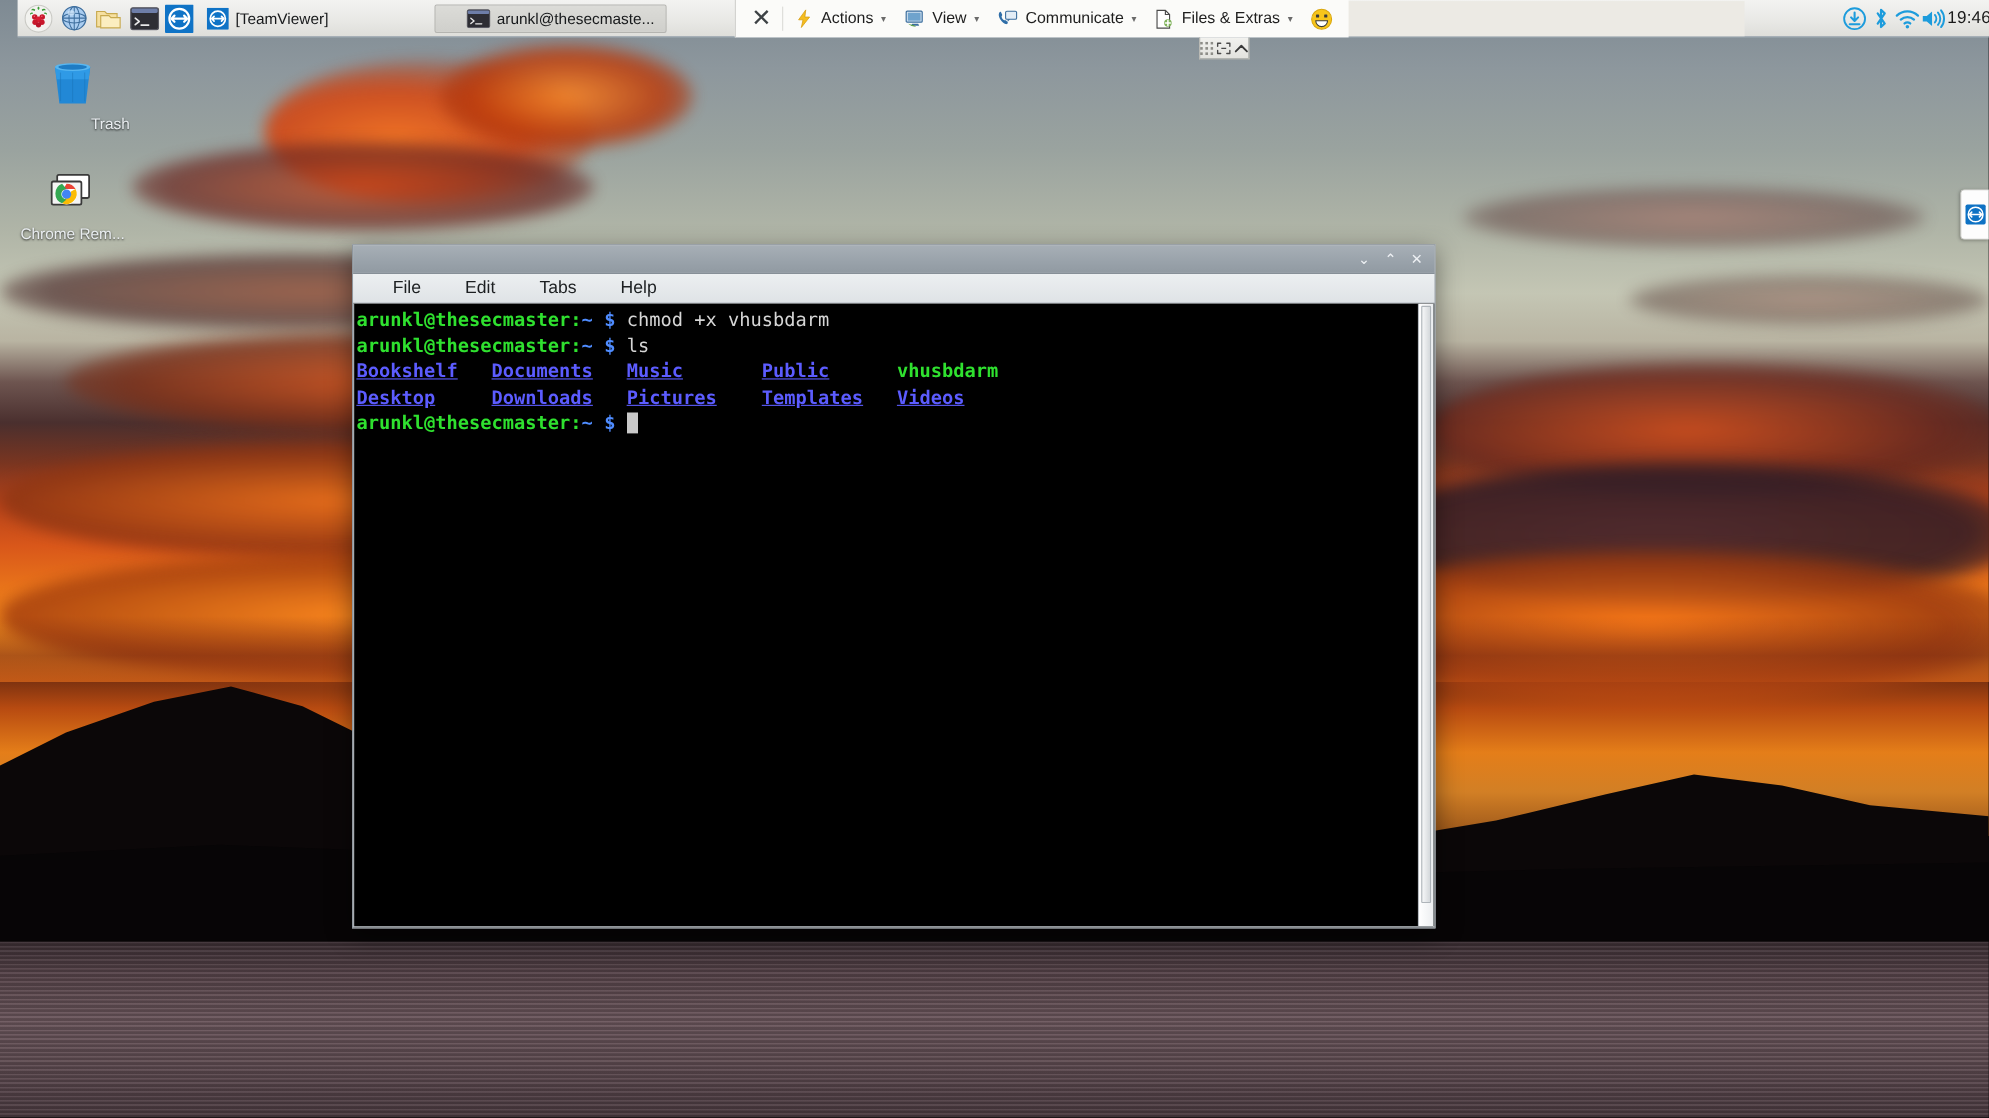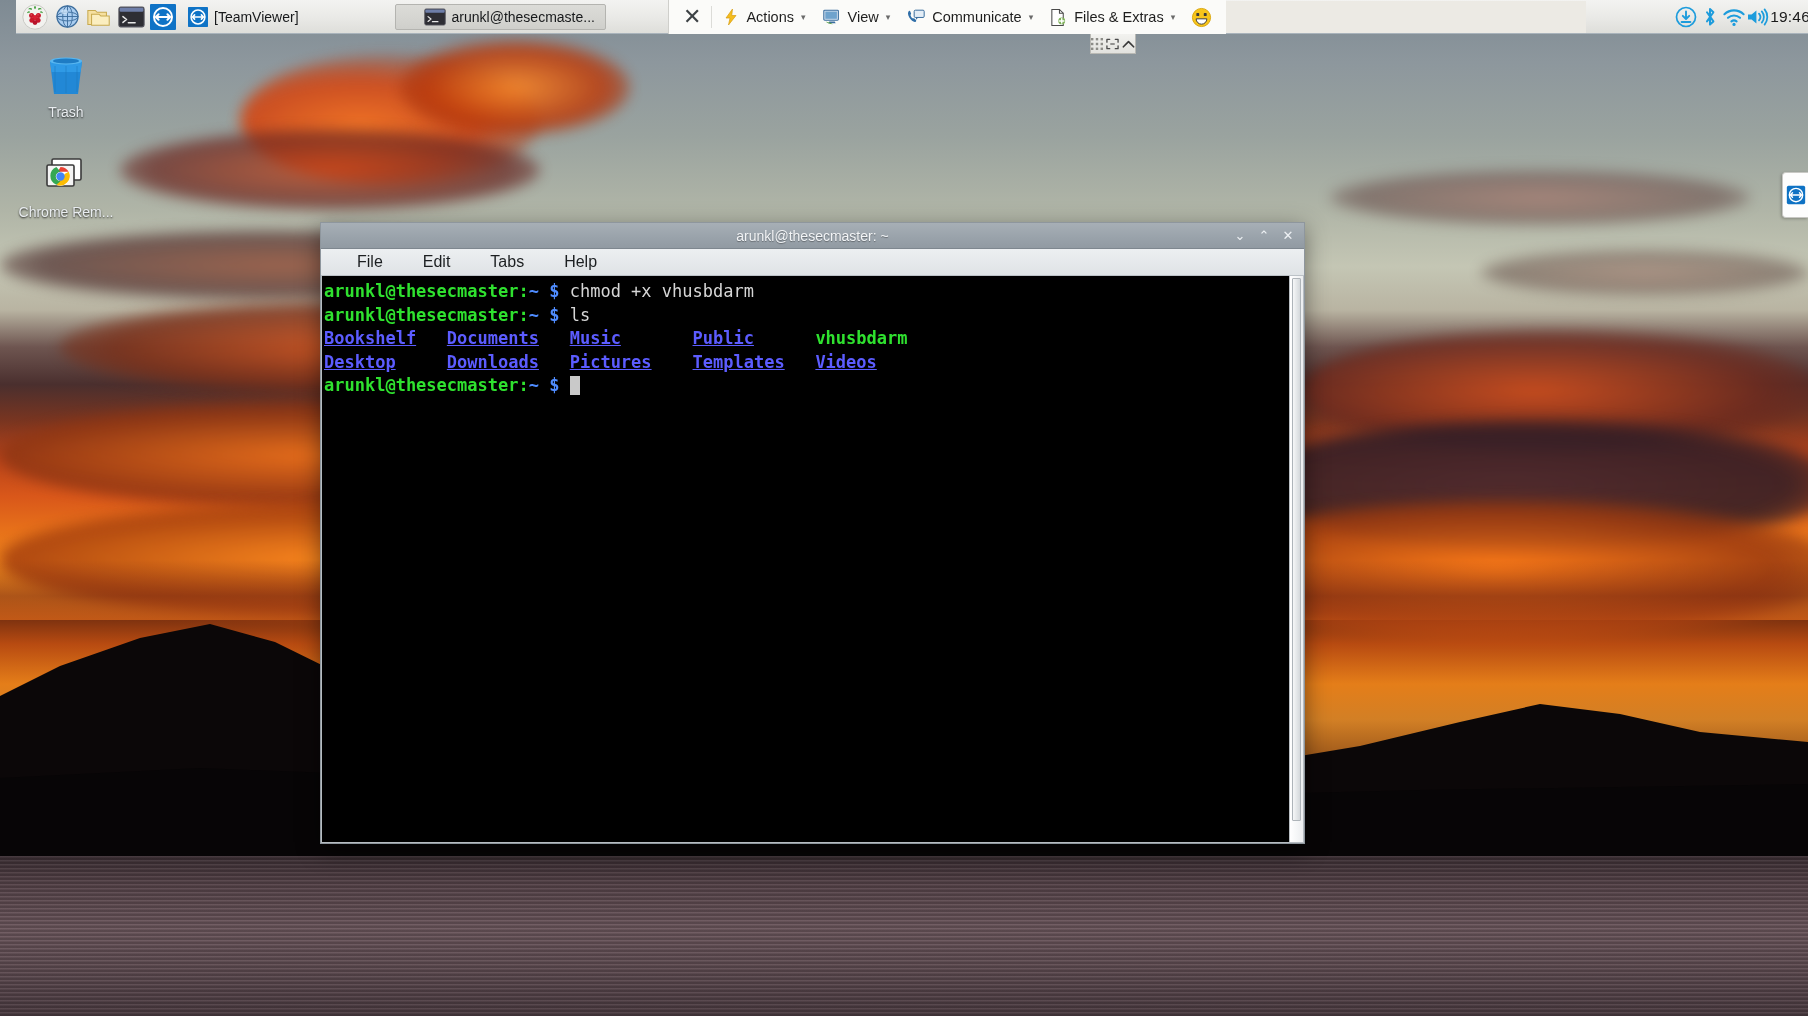--- a/index.html
+++ b/index.html
@@ -286,21 +286,21 @@
 
   <div class="wp-layer wp-glow"></div>
 
   <svg class="wp-mount" viewBox="0 0 1808 320" preserveAspectRatio="none">
     <path d="M0,150 L60,120 L140,92 L210,78 L275,96 L340,128 L410,160 L470,178 L540,170 L610,186 L700,208 L820,226 L960,236 L1100,232 L1240,220 L1360,200 L1460,176 L1540,158 L1620,168 L1700,186 L1808,196 L1808,320 L0,320 Z" fill="#0b0708"></path>
     <path d="M0,232 L200,222 L460,232 L760,246 L1100,252 L1420,244 L1808,238 L1808,320 L0,320 Z" fill="#070506"></path>
   </svg>
 
   <div class="wp-layer wp-water"></div>
 
-  <div class="desk-icon" style="left:14px; top:44px;">
+  <div class="desk-icon" style="left:14px; top:44px;text-align:right;">
     <div class="glyph">
       <svg width="46" height="46" viewBox="0 0 46 46">
         <path d="M7,9 L39,9 L35,42 L11,42 Z" fill="#2288d6"></path>
         <path d="M7,9 L39,9 L37.6,20 L8.4,20 Z" fill="#2f9ae6"></path>
         <ellipse cx="23" cy="9" rx="16" ry="3.6" fill="#58b6f0"></ellipse>
         <ellipse cx="23" cy="9" rx="13" ry="2.4" fill="#1e7cc4"></ellipse>
         <path d="M12,14 L12,40" stroke="#1a74b8" stroke-width="1" opacity=".5"></path>
         <path d="M23,14 L23,41" stroke="#1a74b8" stroke-width="1" opacity=".5"></path>
         <path d="M34,14 L34,40" stroke="#1a74b8" stroke-width="1" opacity=".5"></path>
       </svg>
@@ -331,21 +331,20 @@
       <rect x="1" y="1" width="22" height="22" rx="2" fill="#0e72c4"></rect>
       <circle cx="12" cy="12" r="8" fill="none" stroke="#ffffff" stroke-width="1.7"></circle>
       <path d="M5.6,12 L18.4,12 M7.8,9.4 L5.2,12 L7.8,14.6 M16.2,9.4 L18.8,12 L16.2,14.6" fill="none" stroke="#ffffff" stroke-width="1.7" stroke-linecap="round" stroke-linejoin="round"></path>
     </svg>
   </div>
 </div>
 
 <div id="term-win">
 
   <div id="term-title">
-    <div class="t-text">arunkl@thesecmaster: ~</div>
     <div id="tw-ctls">
       <div class="tw-ctl">⌄</div>
       <div class="tw-ctl">⌃</div>
       <div class="tw-ctl">✕</div>
     </div>
   </div>
 
   <div id="term-menu">
     <div class="mi">File</div>
     <div class="mi">Edit</div>

